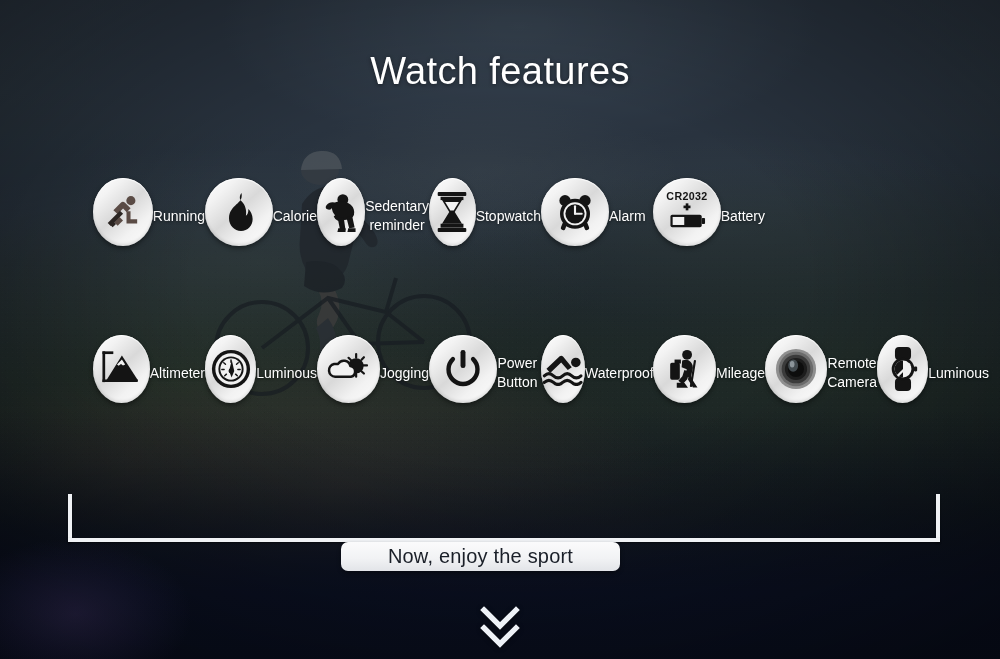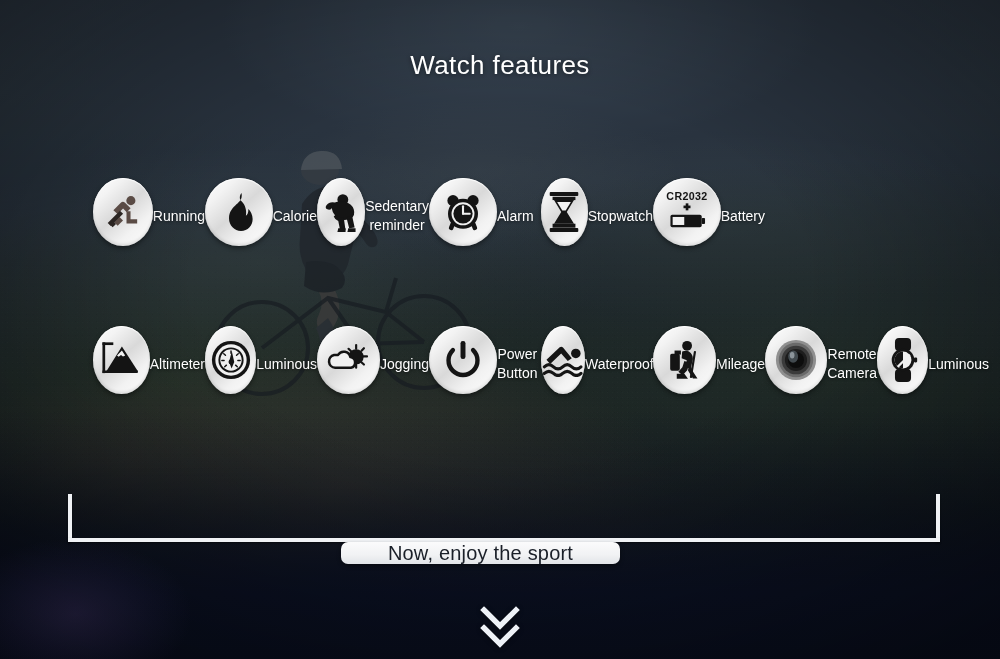--- a/index.html
+++ b/index.html
@@ -72,29 +72,29 @@
   
   .bg-wash{ background:rgba(14,20,32,0.34); }
 
   
   #content{ position:absolute; inset:0; }
 
   .page-title{
     position:absolute; top:50px; left:0; width:1000px;
     text-align:center;
     color:#ffffff;
-    font-size:26px;
+    font-size:38px;
     font-weight:400;
     letter-spacing:.4px;
     text-shadow:0 1px 4px rgba(0,0,0,.45);
   }
 
   .grid-row{ position:absolute; left:0; width:1000px; display:flex; }
   .row1{ top:178px; }
-  .row2{ top:326px; }
+  .row2{ top:335px; }
 
   .feature{
     flex:0 0 auto;
     display:flex; flex-direction:row; align-items:center;
   }
   .icon-disc{
     width:68px; height:68px; border-radius:50%;
     background:
       linear-gradient(138deg,#ffffff 0%, #f3f3f3 22%, #d9d9d9 48%, #f2f2f2 72%, #fdfdfd 100%);
     box-shadow:
@@ -120,21 +120,21 @@
   .bracket .bar{
     position:absolute; background:#f0f2f5;
     box-shadow:0 1px 2px rgba(0,0,0,.45);
   }
   .bracket .v-left { left:0;   top:0;  width:4px;  height:48px; }
   .bracket .v-right{ right:0;  top:0;  width:4px;  height:48px; }
   .bracket .h-base { left:0;   bottom:0; width:872px; height:4px; }
 
   .caption-pill{
     position:absolute; left:341px; top:542px;
-    width:279px; height:22px;
+    width:279px; height:29px;
     background:linear-gradient(180deg,#fbfbfc 0%, #f1f2f4 58%, #e2e4e8 100%);
     border-radius:7px;
     box-shadow:0 2px 4px rgba(0,0,0,.40);
     display:flex; align-items:center; justify-content:center;
     color:#1a1f28;
     font-size:20px;
     letter-spacing:.2px;
   }
 
   .chevrons{
@@ -229,54 +229,54 @@
               <path d="M30 41 h8 v4 h-9 z"></path>
             </g>
           </svg>
         </div>
         <div class="feature-label">Sedentary
 reminder</div>
       </div>
 
       <div class="feature" style="width:112px">
         <div class="icon-disc">
+          <svg width="34" height="40" viewBox="0 0 34 42" aria-hidden="true">
+            <g fill="#141414">
+              <rect x="2" y="0" width="30" height="4.2" rx="1"></rect>
+              <rect x="2" y="37.8" width="30" height="4.2" rx="1"></rect>
+              <path d="M5 5 h24 v3.5 h-24 z"></path>
+              <path d="M6.5 8.5 h21 l-7.6 12.4 7.6 12.4 h-21 l7.6 -12.4 z"></path>
+              <path d="M5 33.3 h24 v4.2 h-24 z"></path>
+            </g>
+            <path fill="#f2f2f2" d="M9.8 10.6 h14.4 l-5.4 8.8 h-3.6 z"></path>
+            <path fill="#f2f2f2" d="M13.6 24.4 h6.8 l4.2 6.8 h-15.2 z" opacity="0"></path>
+          </svg>
+        </div>
+        <div class="feature-label">Stopwatch</div>
+      </div>
+
+      <div class="feature" style="width:112px">
+        <div class="icon-disc">
           <svg width="40" height="40" viewBox="0 0 44 44" aria-hidden="true">
             <g fill="#141414">
               <circle cx="11" cy="9.5" r="6.2"></circle>
                 <circle cx="33" cy="9.5" r="6.2"></circle>
               <rect x="7.5" y="33" width="5" height="9" rx="2" transform="rotate(22 10 37)"></rect>
               <rect x="31.5" y="33" width="5" height="9" rx="2" transform="rotate(-22 34 37)"></rect>
               <circle cx="22" cy="24" r="16.5"></circle>
             </g>
             <circle cx="22" cy="24" r="12.6" fill="#f1f1f1"></circle>
             <circle cx="22" cy="24" r="10.6" fill="#141414"></circle>
             <g stroke="#f1f1f1" stroke-width="2.3" stroke-linecap="round">
               <path d="M22 24 V15.6"></path>
                 <path d="M22 24 H29.4"></path>
             </g>
           </svg>
         </div>
         <div class="feature-label">Alarm</div>
-      </div>
-
-      <div class="feature" style="width:112px">
-        <div class="icon-disc">
-          <svg width="34" height="40" viewBox="0 0 34 42" aria-hidden="true">
-            <g fill="#141414">
-              <rect x="2" y="0" width="30" height="4.2" rx="1"></rect>
-              <rect x="2" y="37.8" width="30" height="4.2" rx="1"></rect>
-              <path d="M5 5 h24 v3.5 h-24 z"></path>
-              <path d="M6.5 8.5 h21 l-7.6 12.4 7.6 12.4 h-21 l7.6 -12.4 z"></path>
-              <path d="M5 33.3 h24 v4.2 h-24 z"></path>
-            </g>
-            <path fill="#f2f2f2" d="M9.8 10.6 h14.4 l-5.4 8.8 h-3.6 z"></path>
-            <path fill="#f2f2f2" d="M13.6 24.4 h6.8 l4.2 6.8 h-15.2 z" opacity="0"></path>
-          </svg>
-        </div>
-        <div class="feature-label">Stopwatch</div>
       </div>
 
 
       <div class="feature" style="width:112px">
         <div class="icon-disc">
           <svg width="48" height="46" viewBox="0 0 52 50" aria-hidden="true">
             <text x="26" y="12" text-anchor="middle" font-family="Liberation Sans, sans-serif" font-size="11.6" font-weight="700" fill="#141414" letter-spacing="0.4">CR2032</text>
             <g fill="#141414">
               <rect x="22.2" y="18" width="7.6" height="2.9"></rect>
               <rect x="24.6" y="15.6" width="2.9" height="7.6"></rect>

